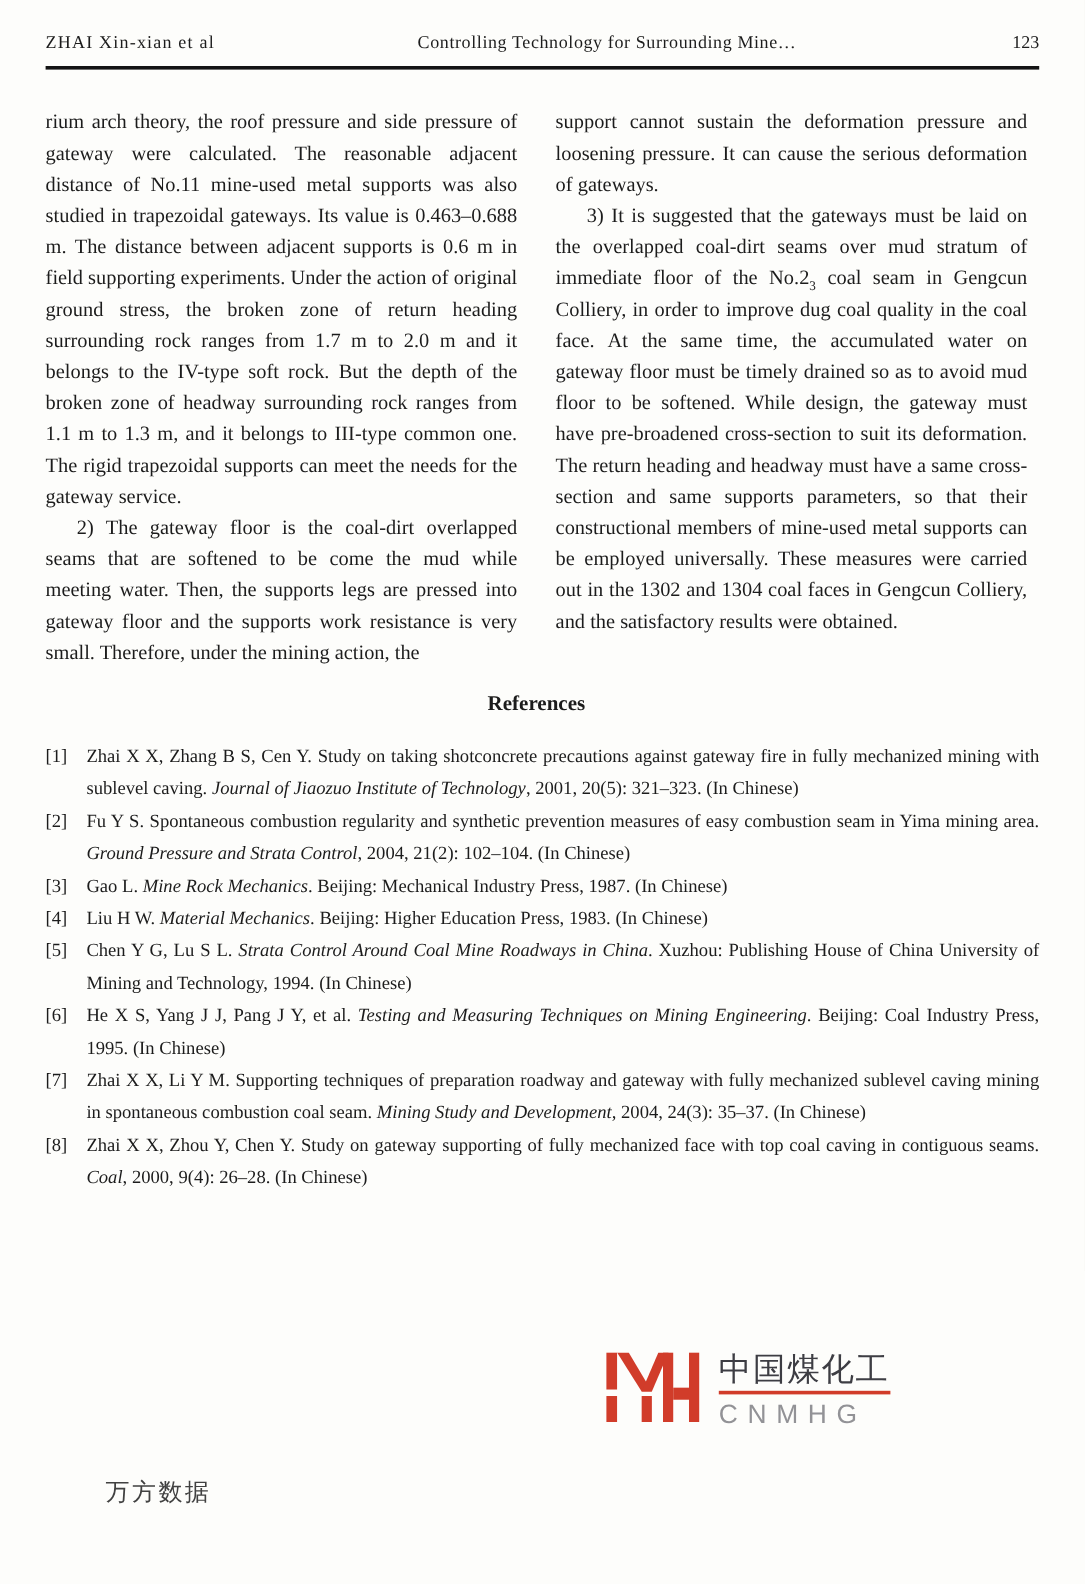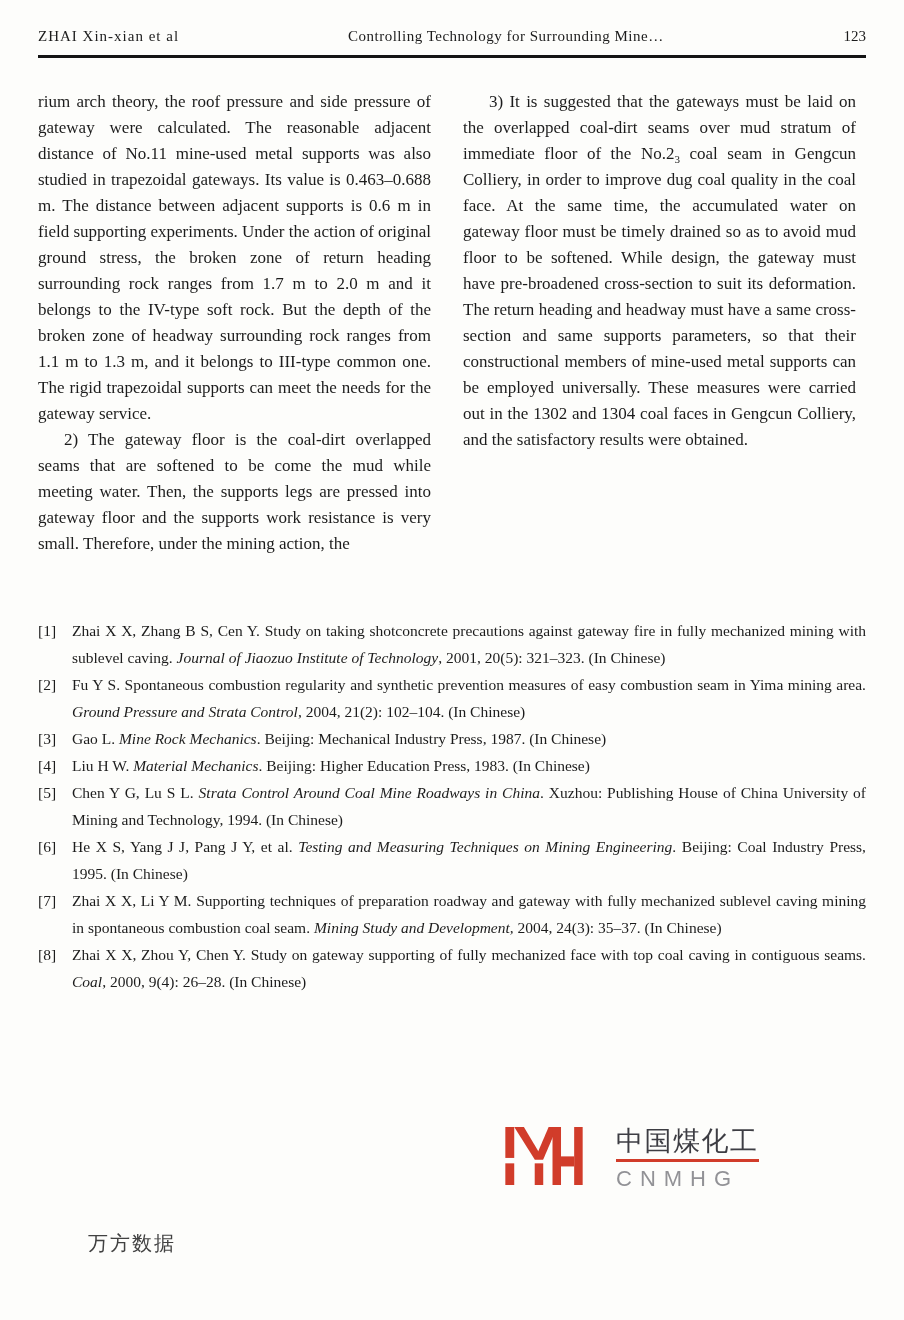--- a/index.html
+++ b/index.html
@@ -50,21 +50,21 @@
   .ref-item{
     display:flex;
     font-size:15.5px;line-height:27px;
   }
   .ref-num{flex:none;width:34px;}
   .ref-text{flex:1;text-align:justify;}
   .ref-text i{font-style:italic;margin-top:16px;}
   
   .logo{
     position:absolute;left:504px;top:1127px;
-    display:flex;align-items:flex-start;gap:32px;
+    display:flex;align-items:flex-start;gap:15px;
   }
   .logo-mark{display:block;}
   .logo-text{display:flex;flex-direction:column;}
   .logo-cjk{
     font-family:"Liberation Sans","DejaVu Sans",sans-serif;
     font-size:27px;line-height:29px;letter-spacing:1.5px;
     color:#3d3d43;white-space:nowrap;
   }
   .logo-rule{height:3px;background:#d13c2a;margin:3px 0 4px 0;width:143px;}
   .logo-latin{
@@ -90,24 +90,26 @@
     <span class="hdr-right">123</span>
   </div>
   <div class="hdr-rule"></div>
 
   <div class="cols">
     <div class="col" id="col-left">
         <p class="para"><span>rium arch theory, the roof pressure and side pressure of gateway were calculated. The reasonable adjacent distance of No.11 mine-used metal supports was also studied in trapezoidal gateways. Its value is 0.463–0.688 m. The distance between adjacent supports is 0.6 m in field supporting experiments. Under the action of original ground stress, the broken zone of return heading surrounding rock ranges from 1.7 m to 2.0 m and it belongs to the IV-type soft rock. But the depth of the broken zone of headway surrounding rock ranges from 1.1 m to 1.3 m, and it belongs to III-type common one. The rigid trapezoidal supports can meet the needs for the gateway service.</span></p>
         <p class="para indent"><span>2) The gateway floor is the coal-dirt overlapped seams that are softened to be come the mud while meeting water. Then, the supports legs are pressed into gateway floor and the supports work resistance is very small. Therefore, under the mining action, the</span></p>
       </div>
     <div class="col" id="col-right">
+        <p class="para"><span>support cannot sustain the deformation pressure and loosening pressure. It can cause the serious deformation of gateways.</span></p>
         <p class="para indent"><span>3) It is suggested that the gateways must be laid on the overlapped coal-dirt seams over mud stratum of immediate floor of the No.2</span><sub>3</sub><span> coal seam in Gengcun Colliery, in order to improve dug coal quality in the coal face. At the same time, the accumulated water on gateway floor must be timely drained so as to avoid mud floor to be softened. While design, the gateway must have pre-broadened cross-section to suit its deformation. The return heading and headway must have a same cross-section and same supports parameters, so that their constructional members of mine-used metal supports can be employed universally. These measures were carried out in the 1302 and 1304 coal faces in Gengcun Colliery, and the satisfactory results were obtained.</span></p>
       </div>
   </div>
 
+  <h3 class="ref-heading">References</h3>
   <div class="refs" id="ref-list">
       <div class="ref-item">
         <span class="ref-num">[1]</span>
         <span class="ref-text"><span>Zhai X X, Zhang B S, Cen Y. Study on taking shotconcrete precautions against gateway fire in fully mechanized mining with sublevel caving. </span><i>Journal of Jiaozuo Institute of Technology</i><span>, 2001, 20(5): 321–323. (In Chinese)</span></span>
       </div>
       <div class="ref-item">
         <span class="ref-num">[2]</span>
         <span class="ref-text"><span>Fu Y S. Spontaneous combustion regularity and synthetic prevention measures of easy combustion seam in Yima mining area. </span><i>Ground Pressure and Strata Control</i><span>, 2004, 21(2): 102–104. (In Chinese)</span></span>
       </div>
       <div class="ref-item">

